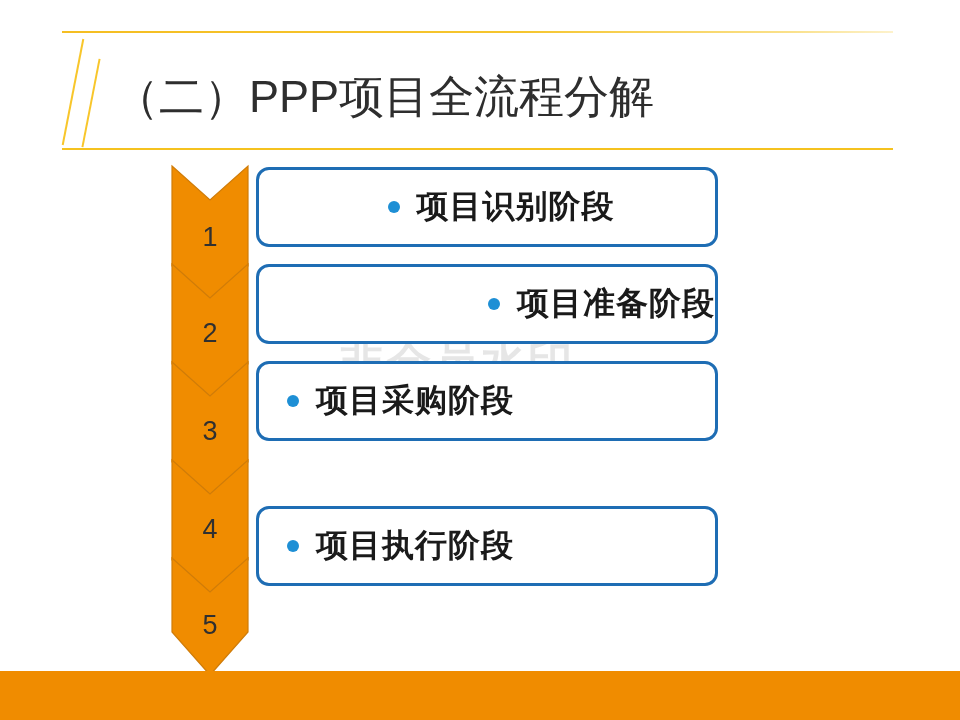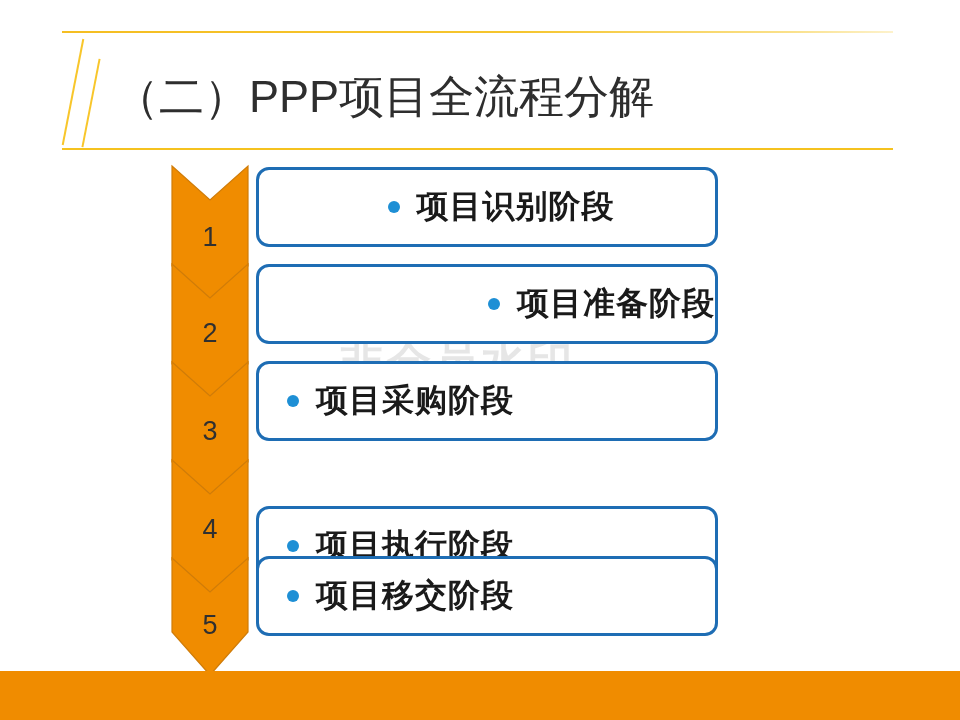--- a/index.html
+++ b/index.html
@@ -205,22 +205,18 @@
       <span class="step-label">项目准备阶段</span>
     </div>
     <div class="step-box" style="top:361px;">
       <span class="bullet"></span>
       <span class="step-label">项目采购阶段</span>
     </div>
     <div class="step-box" style="top:459px;margin-top:47px;">
       <span class="bullet"></span>
       <span class="step-label">项目执行阶段</span>
     </div>
-    <div class="step-box" style="top:556px;">
-      <span class="bullet"></span>
-      <span class="step-label">项目移交阶段</span>
-    </div>
 
   </div>
 
   <div class="bottom-bar"></div>
 
 </div>
 
 </body></html>

